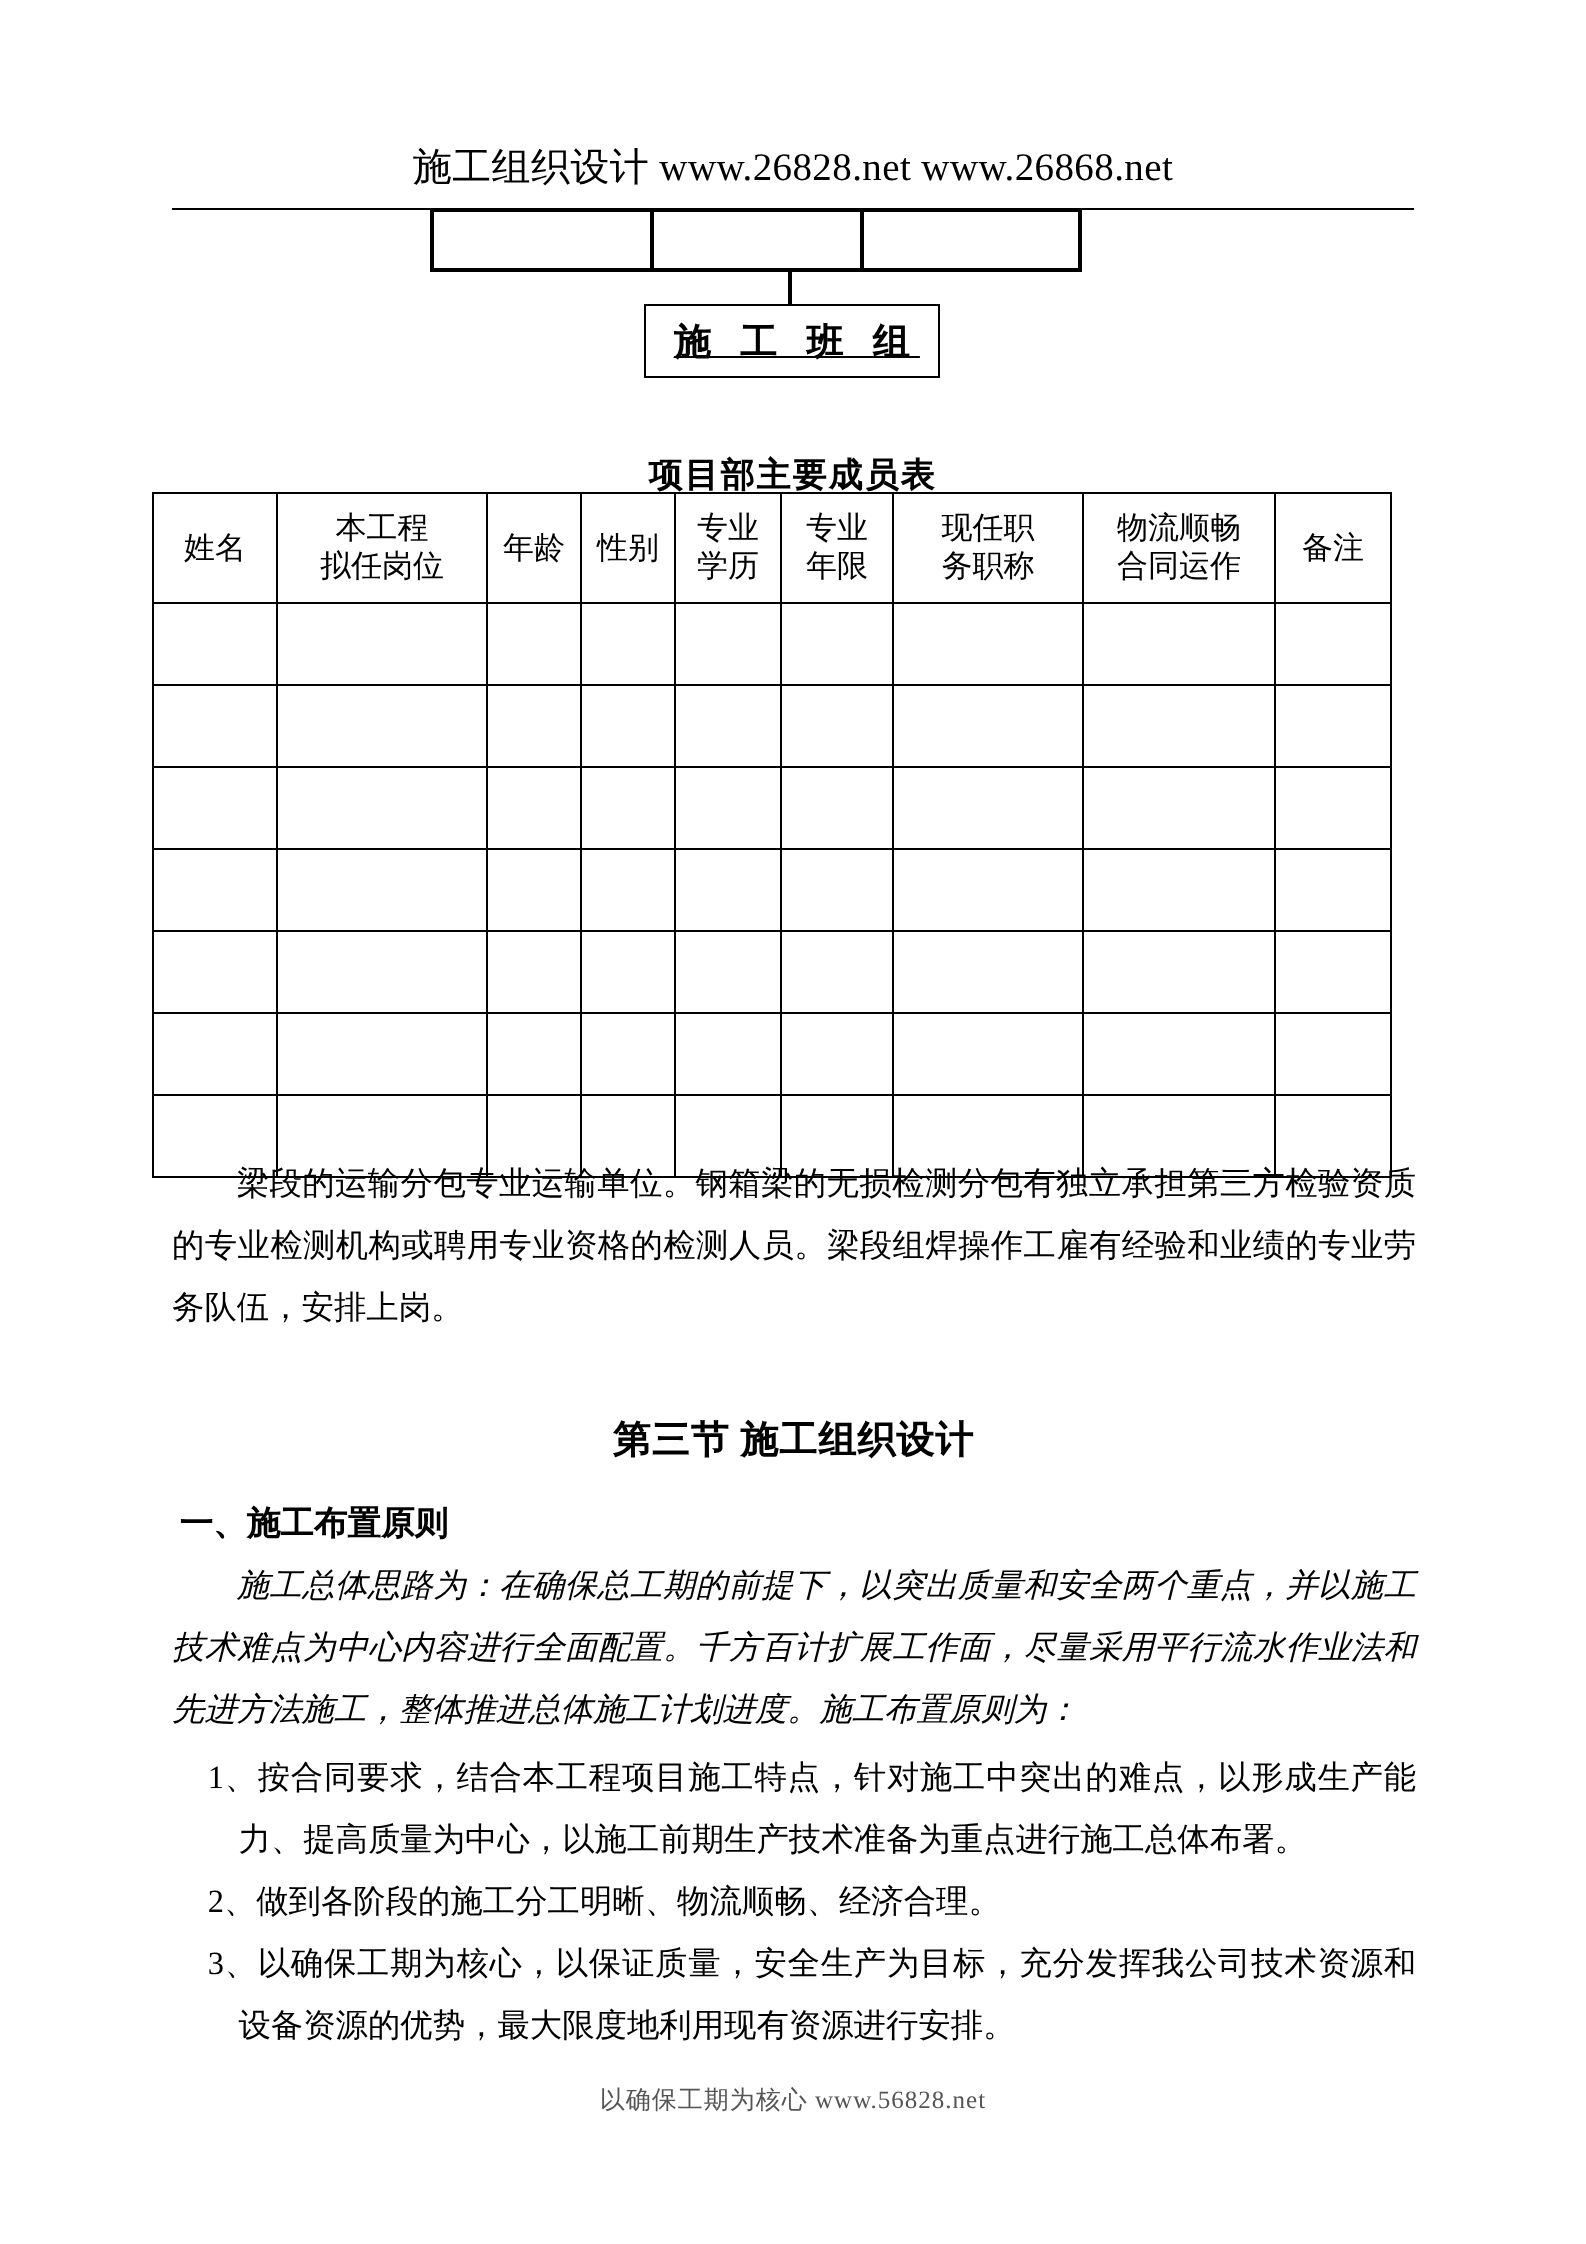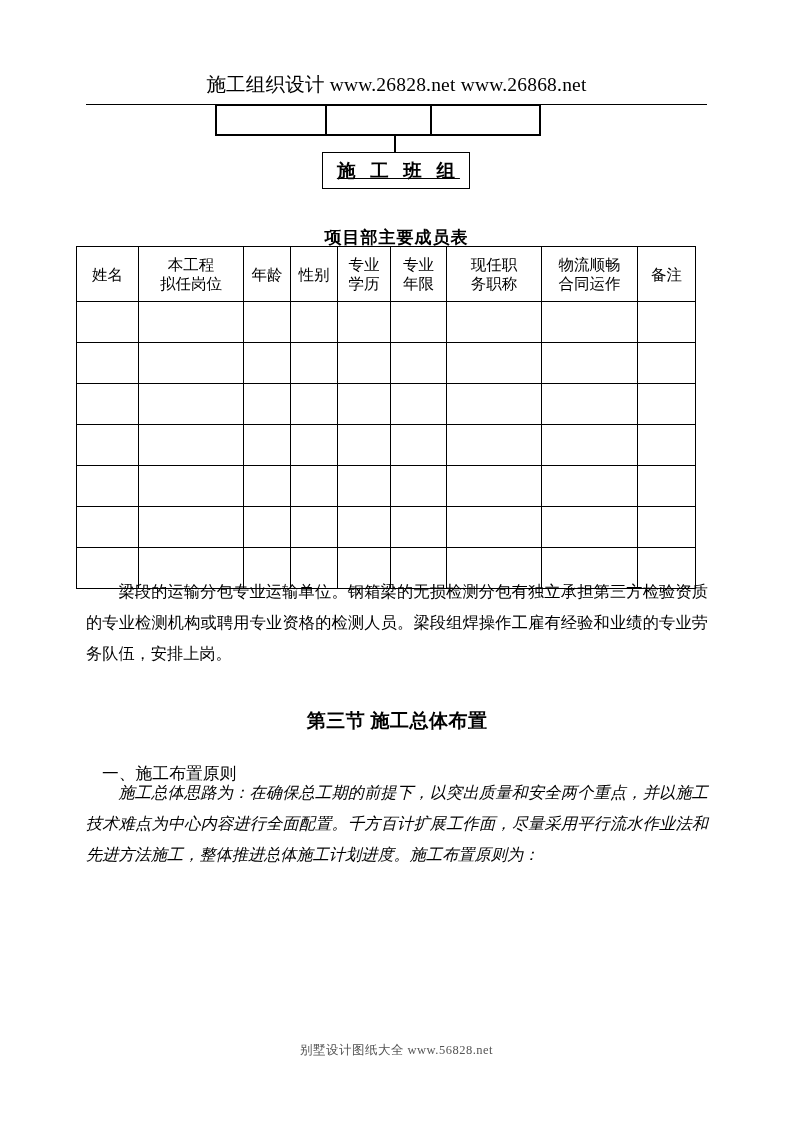--- a/index.html
+++ b/index.html
@@ -132,23 +132,23 @@
   }
   h2.section-title {
     margin: 0;
     font-size: 19px;
     font-weight: bold;
     text-align: center;
     letter-spacing: 0.5px;
     line-height: 34px;
   }
   h3.sub-title {
-    margin: 16px;
+    margin: 4px;
     font-size: 16.8px;
-    font-weight: normal;
+    font-weight: bold;
     text-align: left;
     line-height: 31px;
   }
 
   
   .footer {
     position: absolute;
     left: 86px;
     top: 1042px;
     width: 621px;
@@ -313,27 +313,32 @@
         <td></td>
       </tr>
     </tbody>
   </table>
 
   <div class="body-block" style="top:577px;">
     <p class="para indent2">梁段的运输分包专业运输单位。钢箱梁的无损检测分包有独立承担第三方检验资质的专业检测机构或聘用专业资格的检测人员。梁段组焊操作工雇有经验和业绩的专业劳务队伍，安排上岗。</p>
   </div>
 
   <div class="body-block" style="top:704px;">
-    <h2 class="section-title">第三节  施工总体布置</h2>
+    <h2 class="section-title">第三节  施工组织设计</h2>
   </div>
 
   <div class="body-block" style="top:742px;">
     <h3 class="sub-title">一、施工布置原则</h3>
   </div>
 
   <div class="body-block" style="top:778px;font-style:italic;">
     <p class="para indent2">施工总体思路为：在确保总工期的前提下，以突出质量和安全两个重点，并以施工技术难点为中心内容进行全面配置。千方百计扩展工作面，尽量采用平行流水作业法和先进方法施工，整体推进总体施工计划进度。施工布置原则为：</p>
   </div>
 
-
-  <div class="footer">别墅设计图纸大全  www.56828.net</div>
+  <div class="body-block" style="top:874px;">
+    <p class="numlist">1、按合同要求，结合本工程项目施工特点，针对施工中突出的难点，以形成生产能力、提高质量为中心，以施工前期生产技术准备为重点进行施工总体布署。</p>
+    <p class="numlist">2、做到各阶段的施工分工明晰、物流顺畅、经济合理。</p>
+    <p class="numlist">3、以确保工期为核心，以保证质量，安全生产为目标，充分发挥我公司技术资源和设备资源的优势，最大限度地利用现有资源进行安排。</p>
+  </div>
+
+  <div class="footer">以确保工期为核心  www.56828.net</div>
 
 </div>
 
 </body></html>

